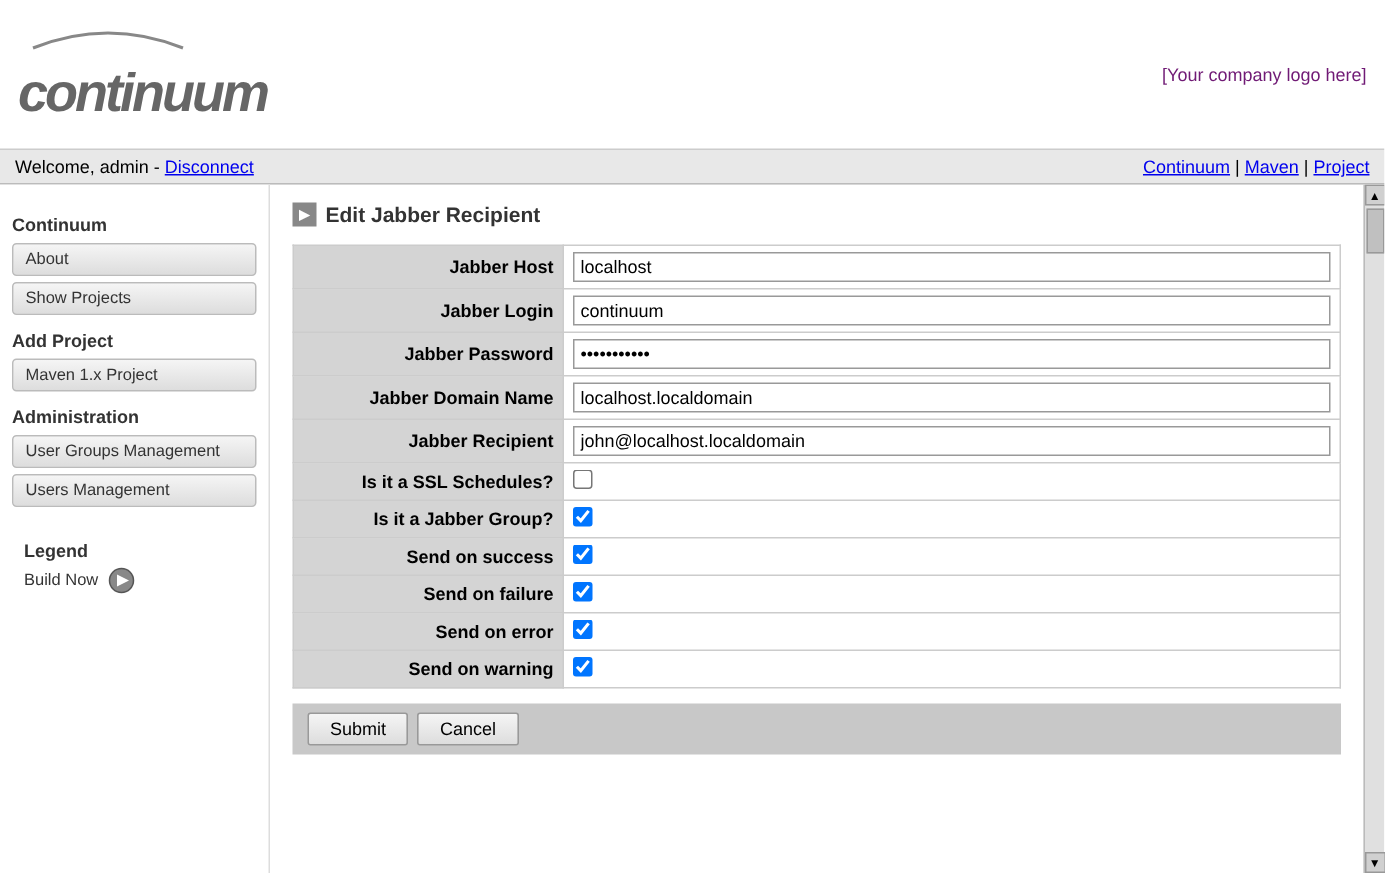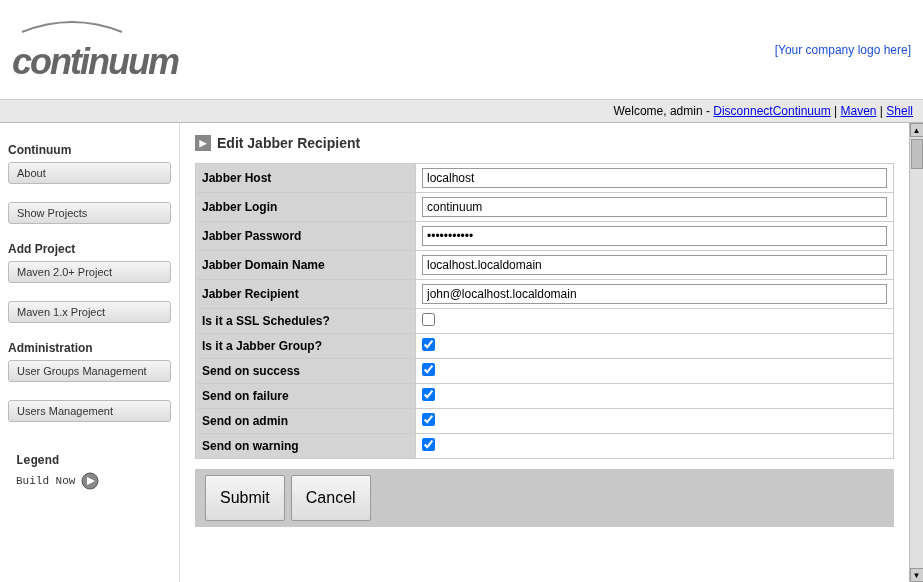--- a/index.html
+++ b/index.html
@@ -21,21 +21,21 @@
       height: 20px;
       margin-bottom: 4px;
     }
 
     
     #navbar {
       background: #e8e8e8;
       border-bottom: 1px solid #bbb;
       padding: 4px 10px;
       display: flex;
-      justify-content: flex-end;
+      justify-content: space-between;
       align-items: center;
     }
 
     
     #main {
       display: flex;
       min-height: 460px;
     }
 
     
@@ -49,21 +49,21 @@
     .sidebar-section-title {
       font-weight: bold;
       font-size: 12px;
       margin: 10px 0 5px 0;
       color: #333;
     }
     .sidebar-btn {
       display: block;
       width: 100%;
       padding: 4px 8px;
-      margin-bottom: 18px;
+      margin-bottom: 4px;
       background: linear-gradient(to bottom, #f5f5f5, #ddd);
       border: 1px solid #bbb;
       border-radius: 3px;
       cursor: pointer;
       text-align: left;
       font-size: 11px;
       color: #333;
     }
 
     
@@ -98,23 +98,23 @@
     #form-table {
       width: 100%;
       border-collapse: collapse;
     }
     #form-table tr td {
       padding: 4px 6px;
       border: 1px solid #ccc;
     }
     #form-table tr td:first-child {
       background: #d4d4d4;
-      text-align: left;
-      font-weight: bold;
-      width: 220px;
+      text-align: right;
+      font-weight: bold;
+      width: 180px;
       white-space: nowrap;
     }
     #form-table tr td:last-child {
       background: #fff;
     }
     #form-table input[type="text"],
     #form-table input[type="password"] {
       width: 100%;
       border: 1px solid #999;
       padding: 2px 4px;
@@ -128,46 +128,44 @@
     #buttons-row {
       margin-top: 10px;
       padding: 6px 0;
       background: #c8c8c8;
       display: flex;
       align-items: center;
       gap: 6px;
       padding-left: 10px;
     }
     .action-btn {
-      padding: 13px 14px;
+      padding: 3px 14px;
       background: linear-gradient(to bottom, #f5f5f5, #ddd);
       border: 1px solid #999;
       cursor: pointer;
-      font-size: 16px;
+      font-size: 12px;
       border-radius: 2px;
     }
 
     
     #legend {
       margin-top: 8px;
       padding: 4px 8px;
     }
     #legend-title {
       font-weight: bold;
       font-size: 12px;
       margin-bottom: 4px;
-      font-family: Liberation Mono, monospace;
     }
     .legend-item {
       display: flex;
       align-items: center;
       gap: 6px;
       font-size: 11px;
       color: #333;
-      font-family: Liberation Mono, monospace;
     }
 
     
     #right-scrollbar {
       width: 14px;
       background: #e0e0e0;
       border-left: 1px solid #bbb;
       display: flex;
       flex-direction: column;
       align-items: center;
@@ -202,49 +200,48 @@
 
 <div id="header">
   <div id="logo-area">
     <div class="logo-wrapper">
       <svg id="logo-arc" viewBox="0 0 120 20" width="120" height="20">
         <path d="M 10 15 Q 60 -5 110 15" stroke="#888" stroke-width="2" fill="none"></path>
       </svg>
       <span style="font-size:36px;font-weight:bold;color:#666;font-style:italic;letter-spacing:-2px;">continuum</span>
     </div>
   </div>
-  <div style="color:#1d4ed8;font-size:12px;">[Your company logo here]</div>
+  <div style="color:#701a75;font-size:12px;">[Your company logo here]</div>
 </div>
 
 <div id="navbar">
   <div>
     <span>Welcome, admin</span>
     <span> - </span>
     <a href="#">Disconnect</a>
   </div>
   <div style="font-size:12px;">
     <a href="#">Continuum</a>
     <span> | </span>
     <a href="#">Maven</a>
     <span> | </span>
-    <a href="#">Shell</a>
+    <a href="#">Project</a>
   </div>
 </div>
 
 <div style="display:flex; height:460px; overflow:hidden;">
   <div id="main" style="flex:1; display:flex; overflow:hidden;">
 
     <div id="sidebar">
 
       <div class="sidebar-section-title">Continuum</div>
       <button class="sidebar-btn">About</button>
       <button class="sidebar-btn">Show Projects</button>
 
       <div class="sidebar-section-title">Add Project</div>
-      <button class="sidebar-btn">Maven 2.0+ Project</button>
       <button class="sidebar-btn">Maven 1.x Project</button>
 
       <div class="sidebar-section-title">Administration</div>
       <button class="sidebar-btn">User Groups Management</button>
       <button class="sidebar-btn">Users Management</button>
 
       <div id="legend">
         <div id="legend-title" class="sidebar-section-title">Legend</div>
         <div class="legend-item">
           <span>Build Now</span>
@@ -317,21 +314,21 @@
             <input type="checkbox" checked="" style="">
           </td>
         </tr>
         <tr>
           <td>Send on failure</td>
           <td>
             <input type="checkbox" checked="" style="">
           </td>
         </tr>
         <tr>
-          <td>Send on admin</td>
+          <td>Send on error</td>
           <td>
             <input type="checkbox" checked="" style="">
           </td>
         </tr>
         <tr>
           <td>Send on warning</td>
           <td>
             <input type="checkbox" checked="" style="">
           </td>
         </tr>

